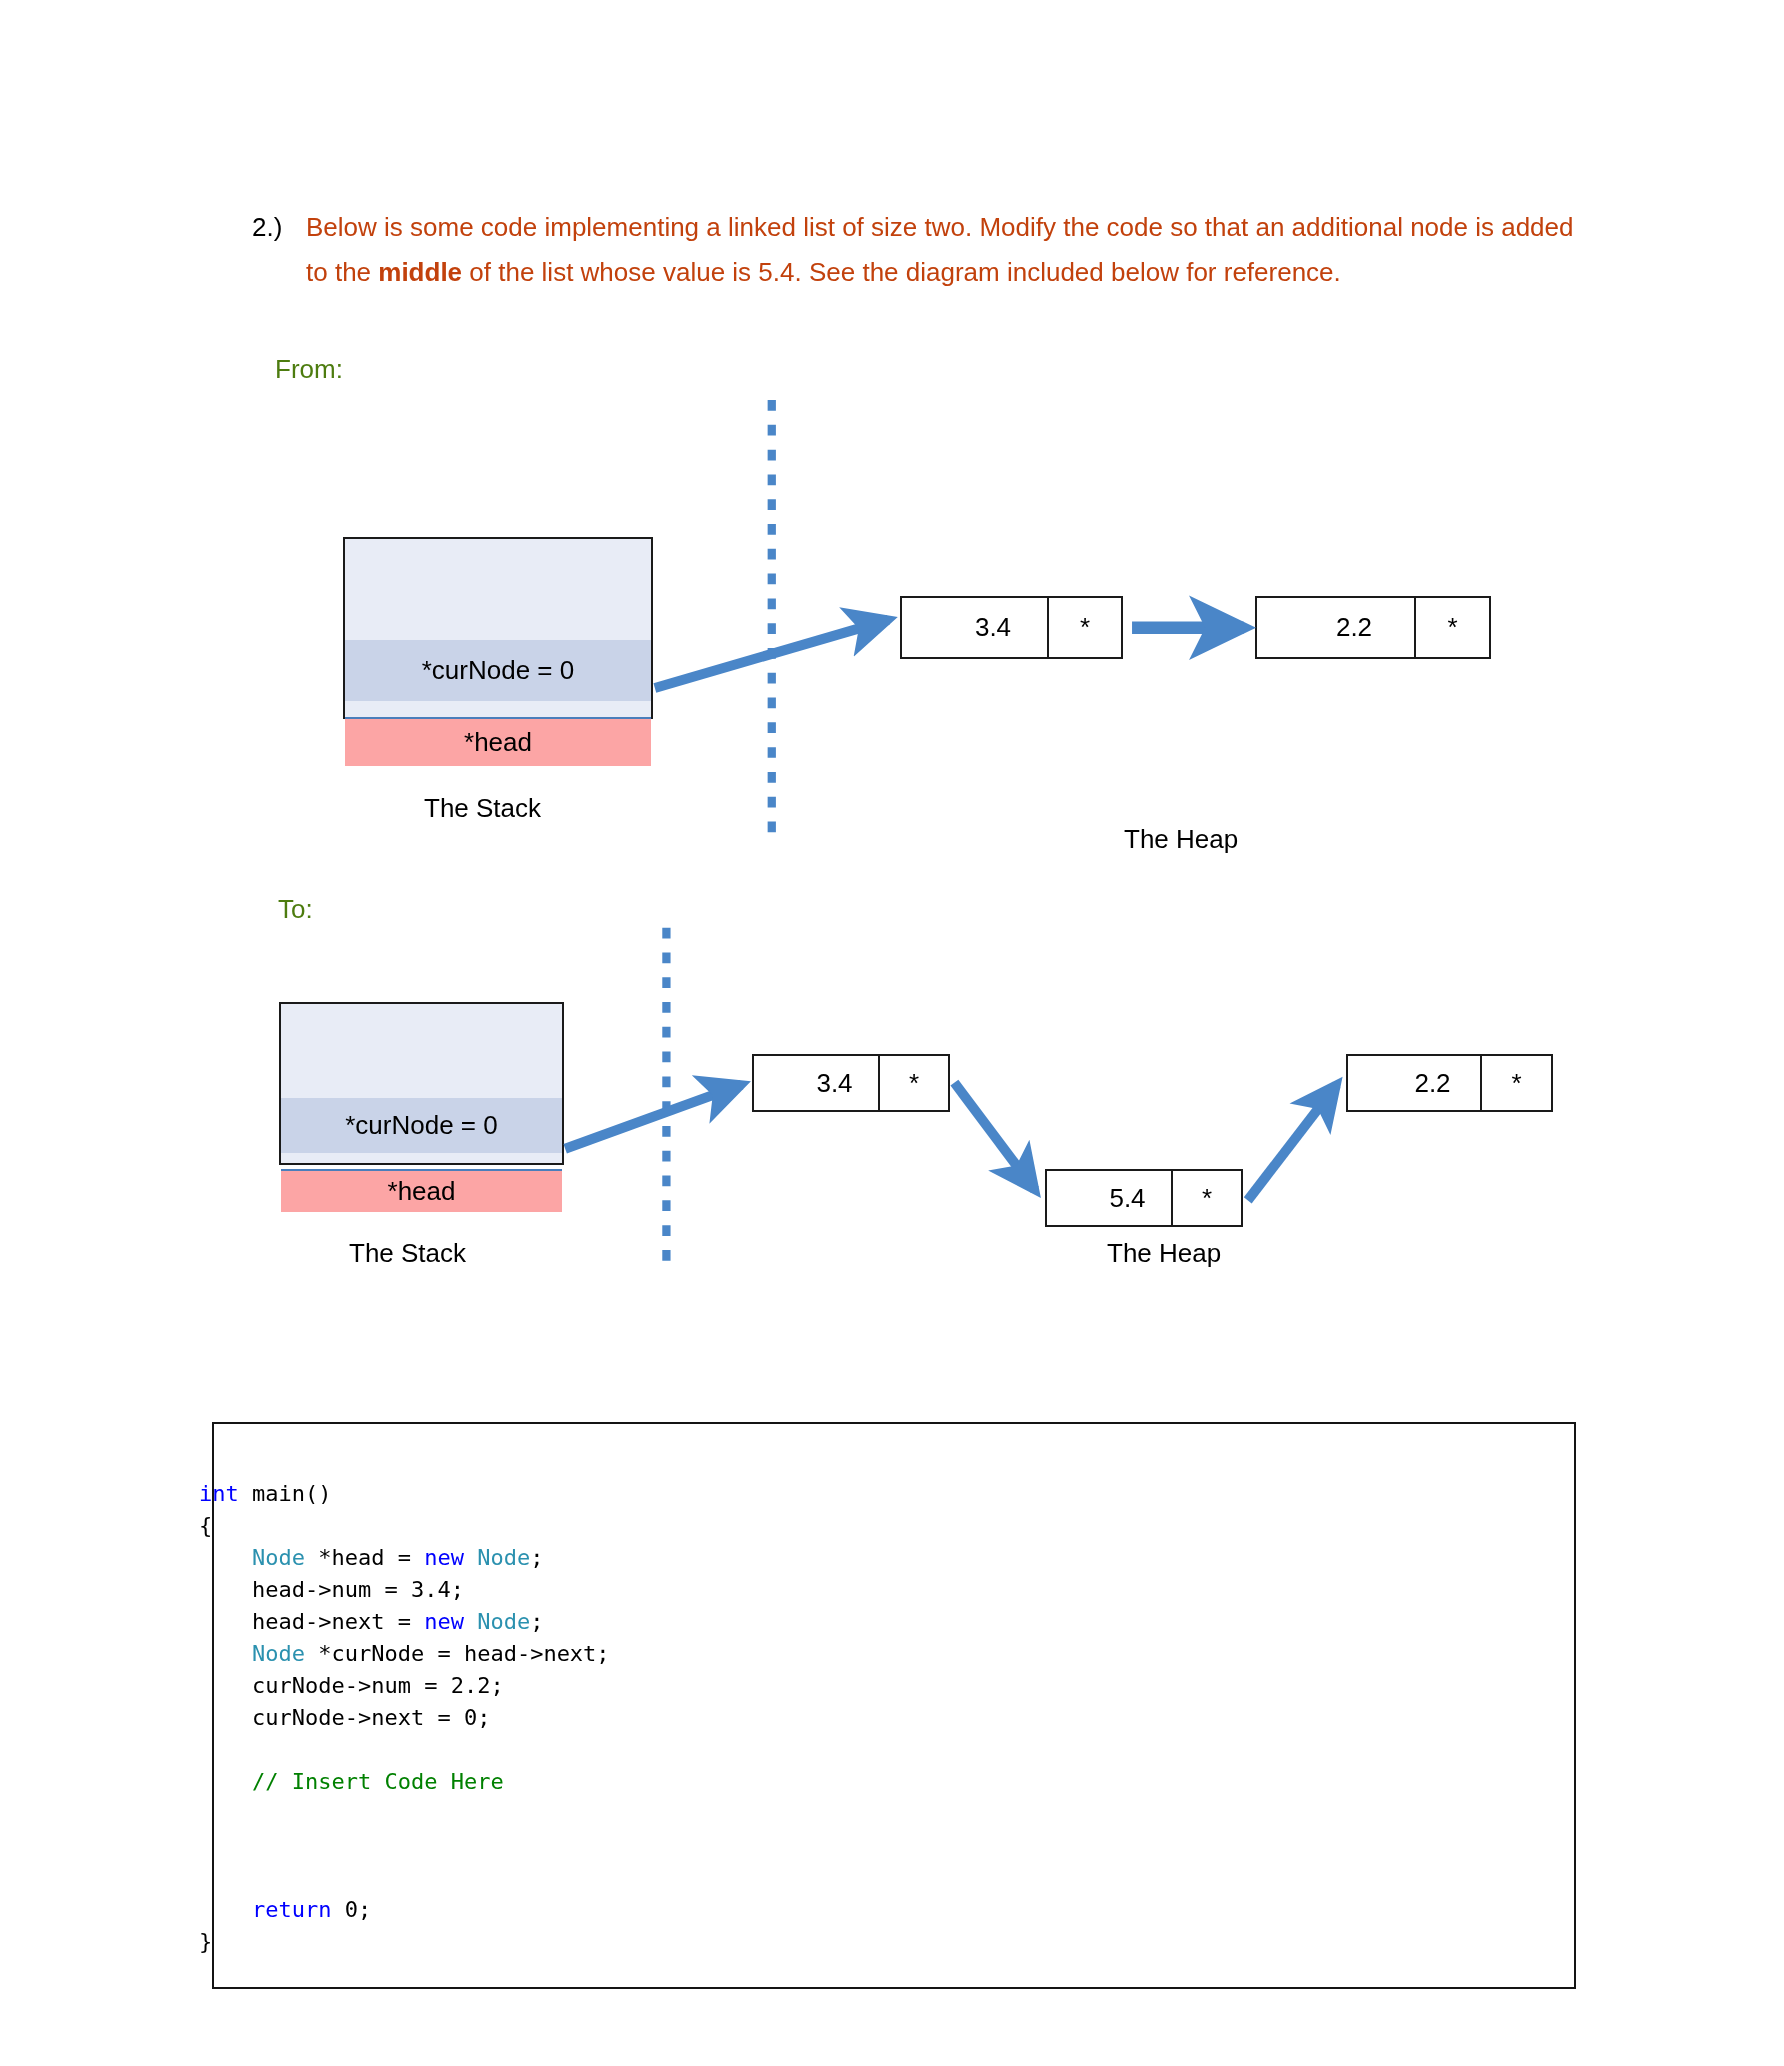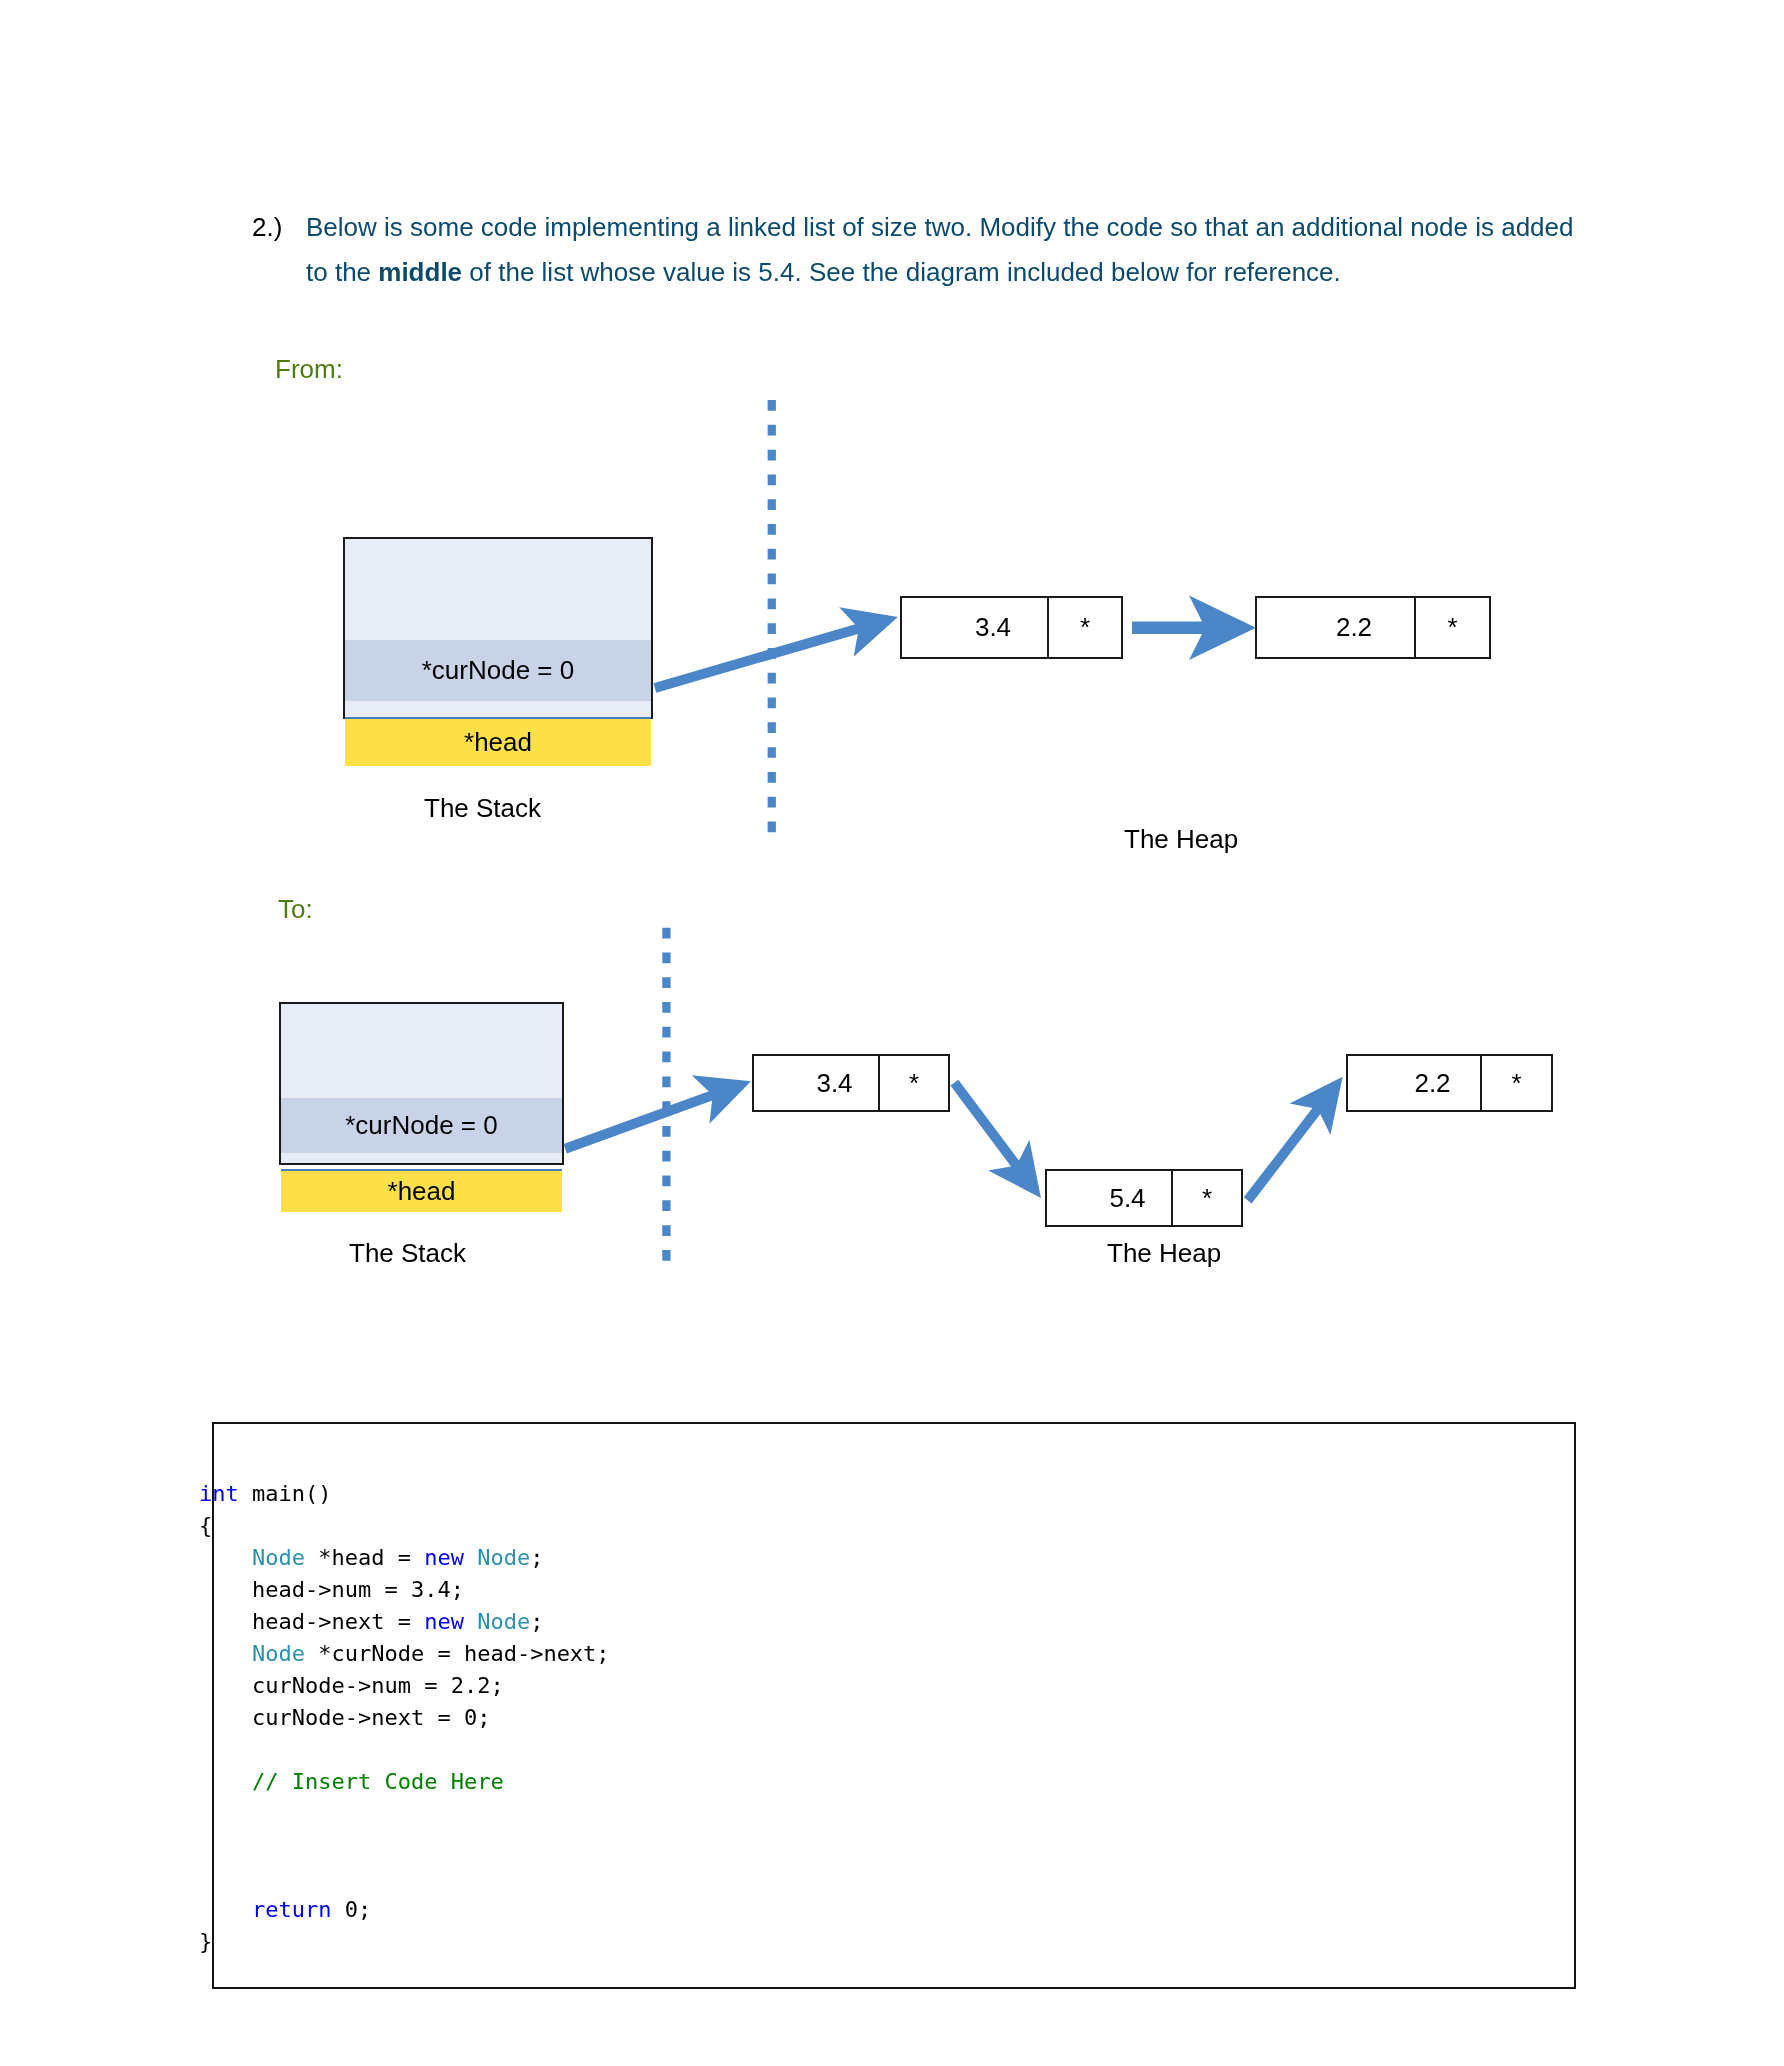--- a/index.html
+++ b/index.html
@@ -31,21 +31,21 @@
     flex: 0 0 auto;
     width: 54px;
     font-size: 26px;
     line-height: 45px;
     color: #000;
   }
   .q-text {
     flex: 1 1 auto;
     font-size: 26px;
     line-height: 45px;
-    color: #0c4a6e;
+    color: #c2410c;
   }
   .q-text b { font-weight: bold; }
 
   
   .section-label {
     position: absolute;
     font-size: 26px;
     line-height: 33px;
     color: #4d7c0f;
   }
@@ -62,21 +62,21 @@
     display: flex;
     align-items: center;
     justify-content: center;
     font-size: 26px;
     color: #000;
     white-space: nowrap;
     margin-top: 16px;
   }
   .stack-row.empty   { background: #e8ecf6; }
   .stack-row.curnode { background: #c9d3e8; }
-  .stack-row.head    { background: #fde047; border-top: 2.9px solid #4a7ebb; }
+  .stack-row.head    { background: #fca5a5; border-top: 2.9px solid #4a7ebb; }
 
   
   .heap-node {
     position: absolute;
     display: flex;
     box-sizing: border-box;
     border: 2.5px solid #1a1a1a;
     background: #ffffff;
   }
   .heap-cell {

